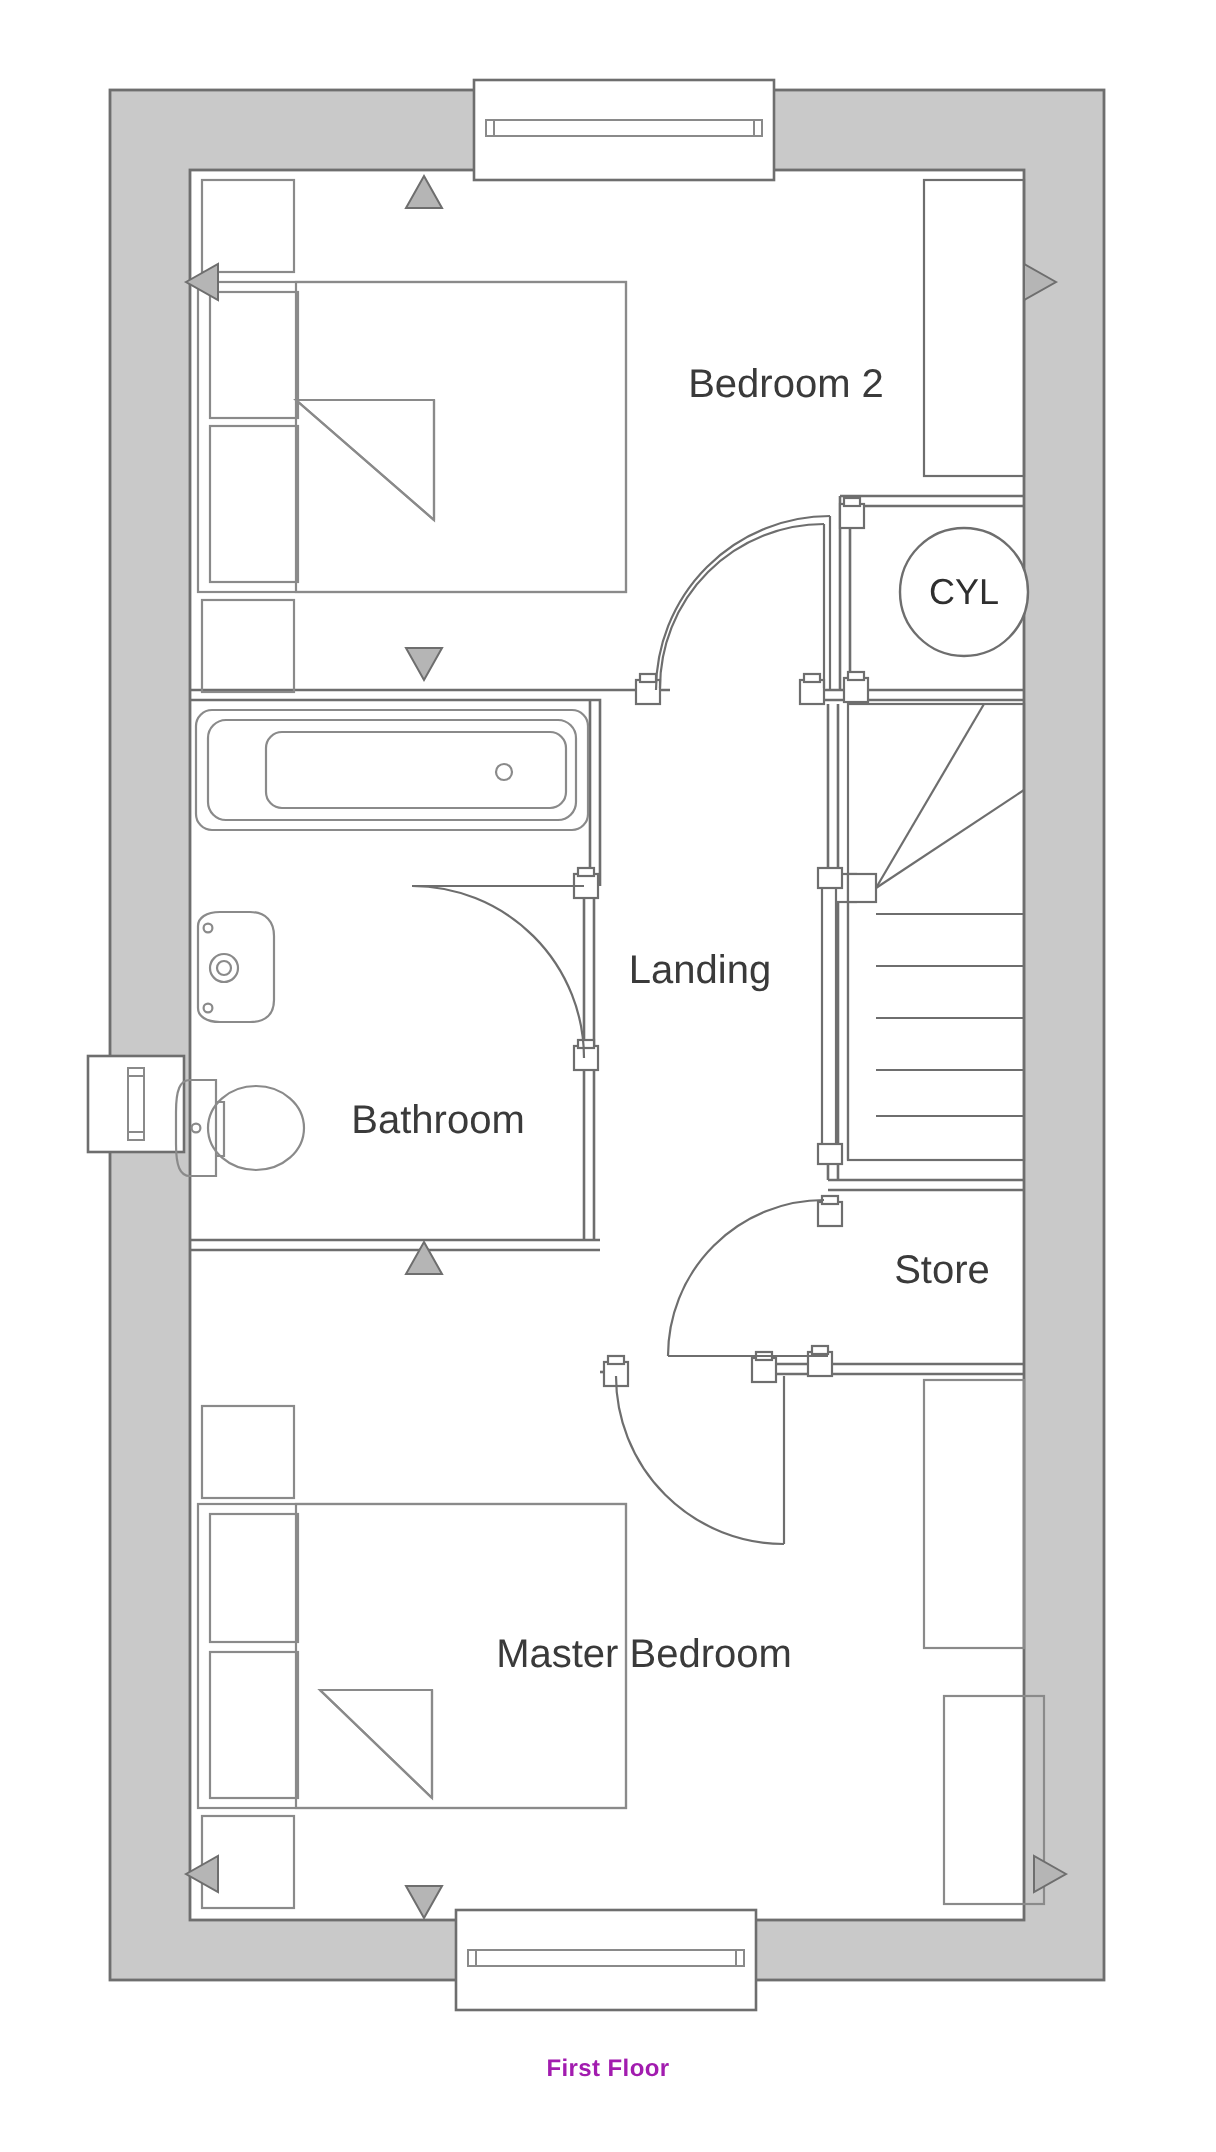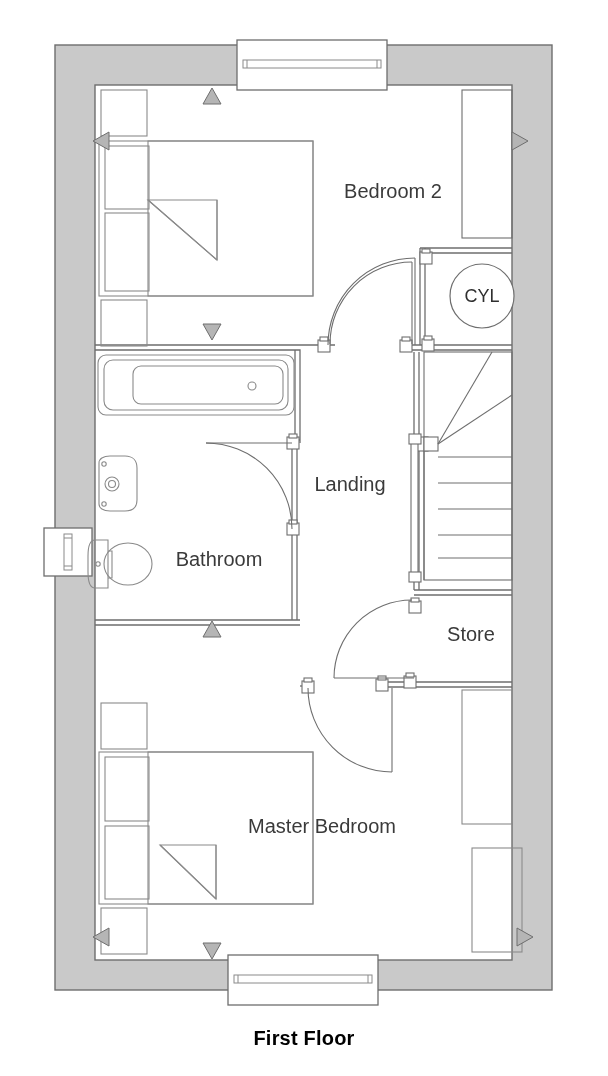--- a/index.html
+++ b/index.html
@@ -38,23 +38,23 @@
     fill: #2f2f2f;
     text-anchor: middle;
     dominant-baseline: middle;
   }
   .caption {
     position: absolute;
     left: 0;
     width: 608px;
     text-align: center;
     font-family: "Liberation Sans", sans-serif;
-    font-size: 20px;
+    font-size: 12px;
     font-weight: bold;
-    color: #000000;
+    color: #a21caf;
     letter-spacing: 0.2px;
   }
 </style>
 </head>
 <body>
 
 <div id="plan-root">
 
   <svg id="floorplan" width="608" height="1076" viewBox="0 0 608 1076">
 

